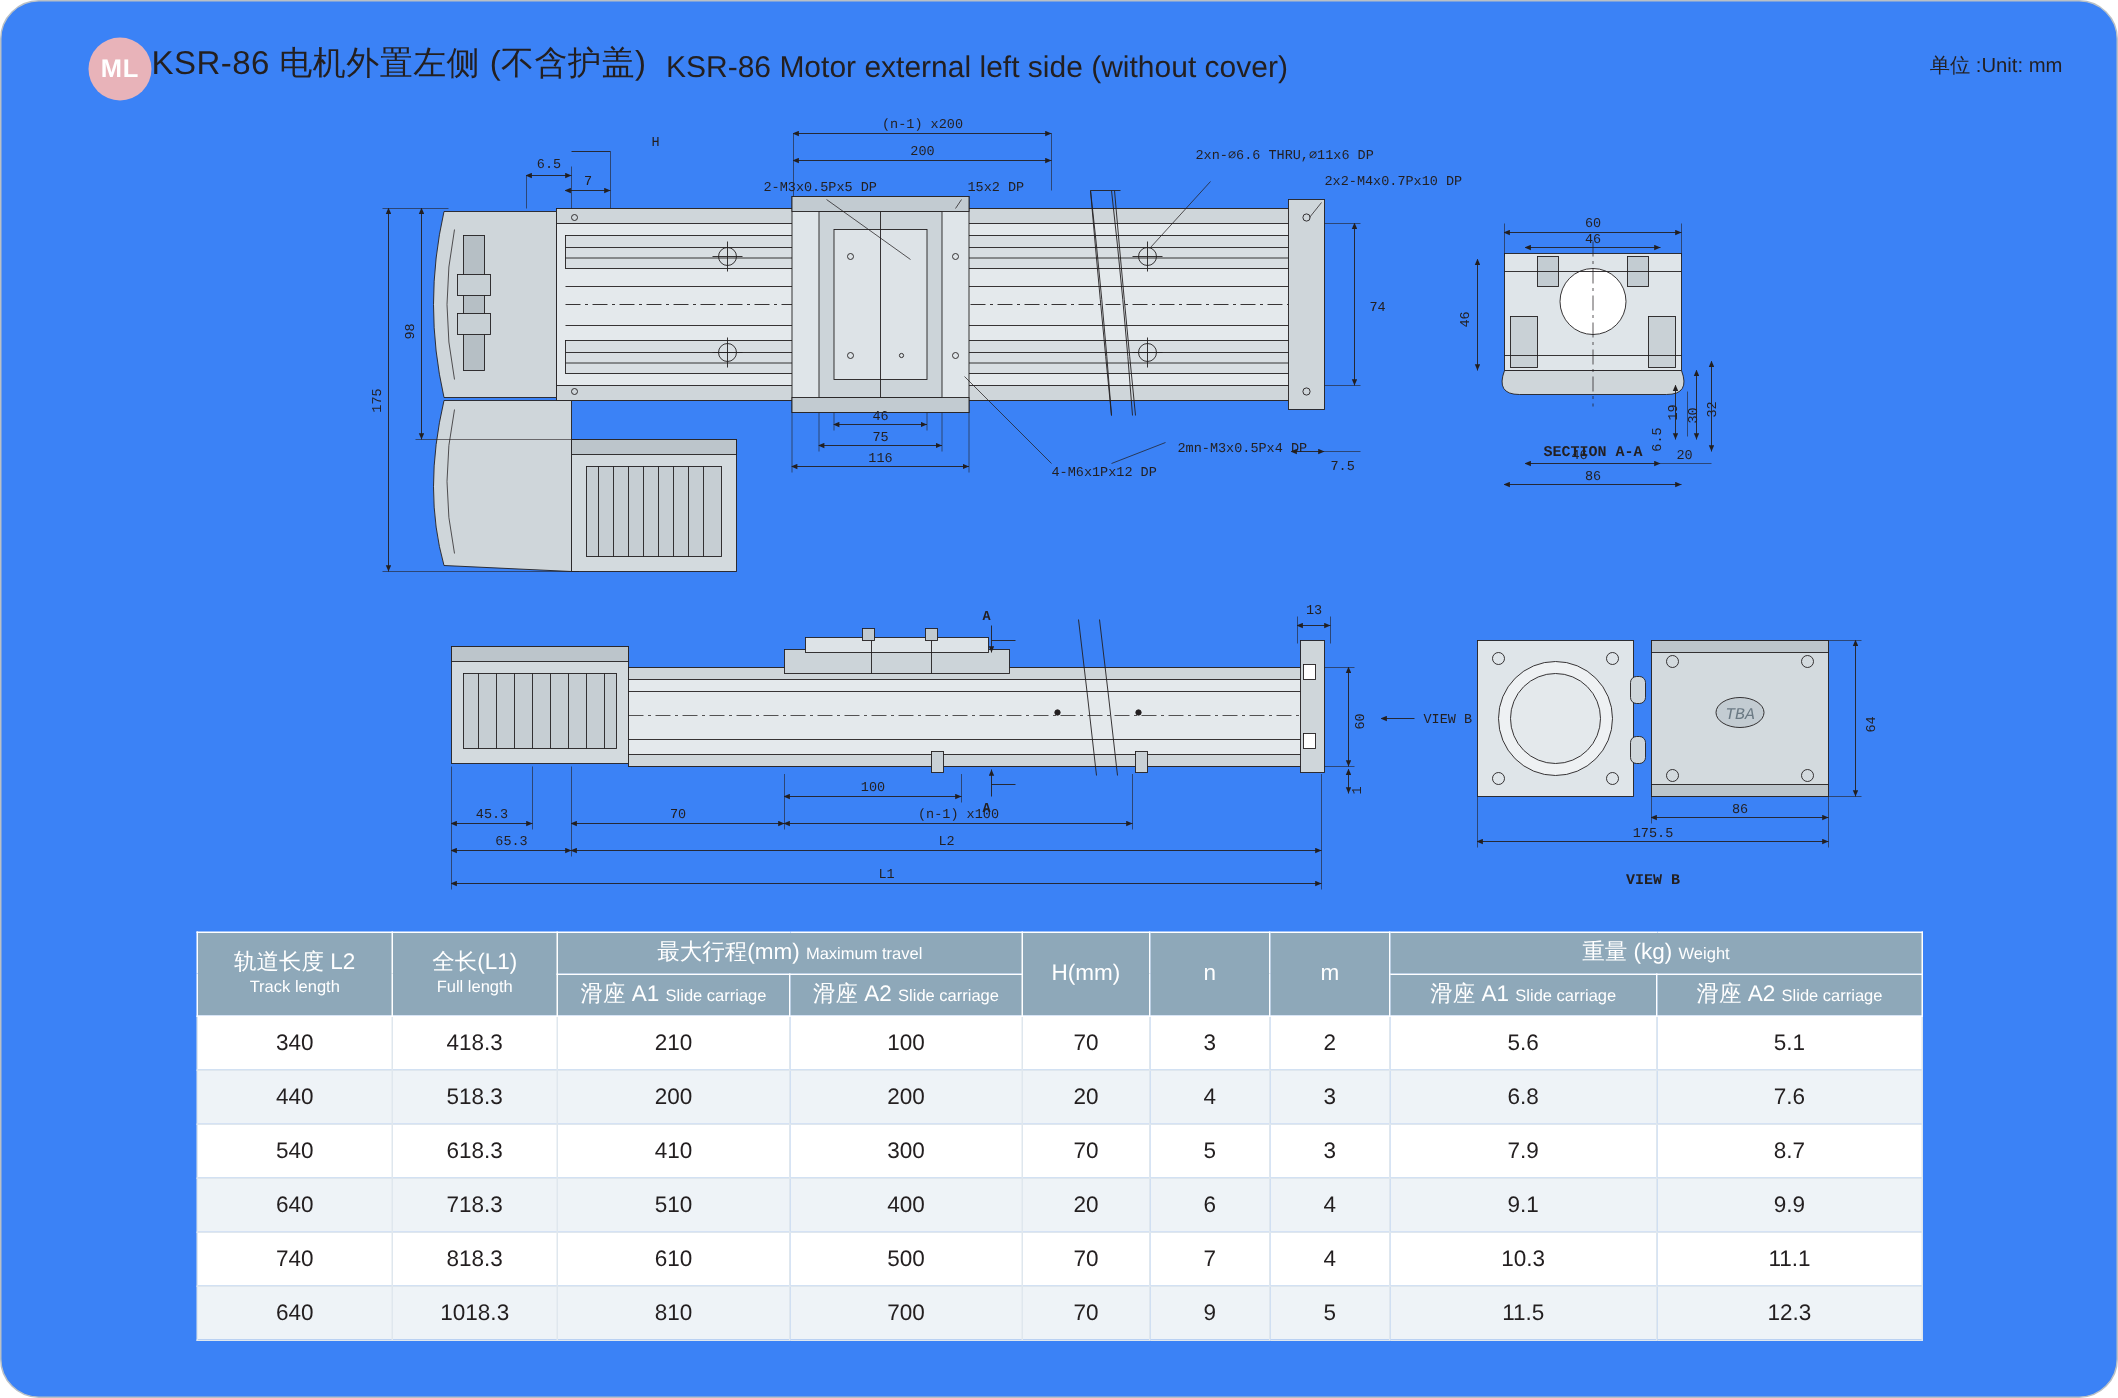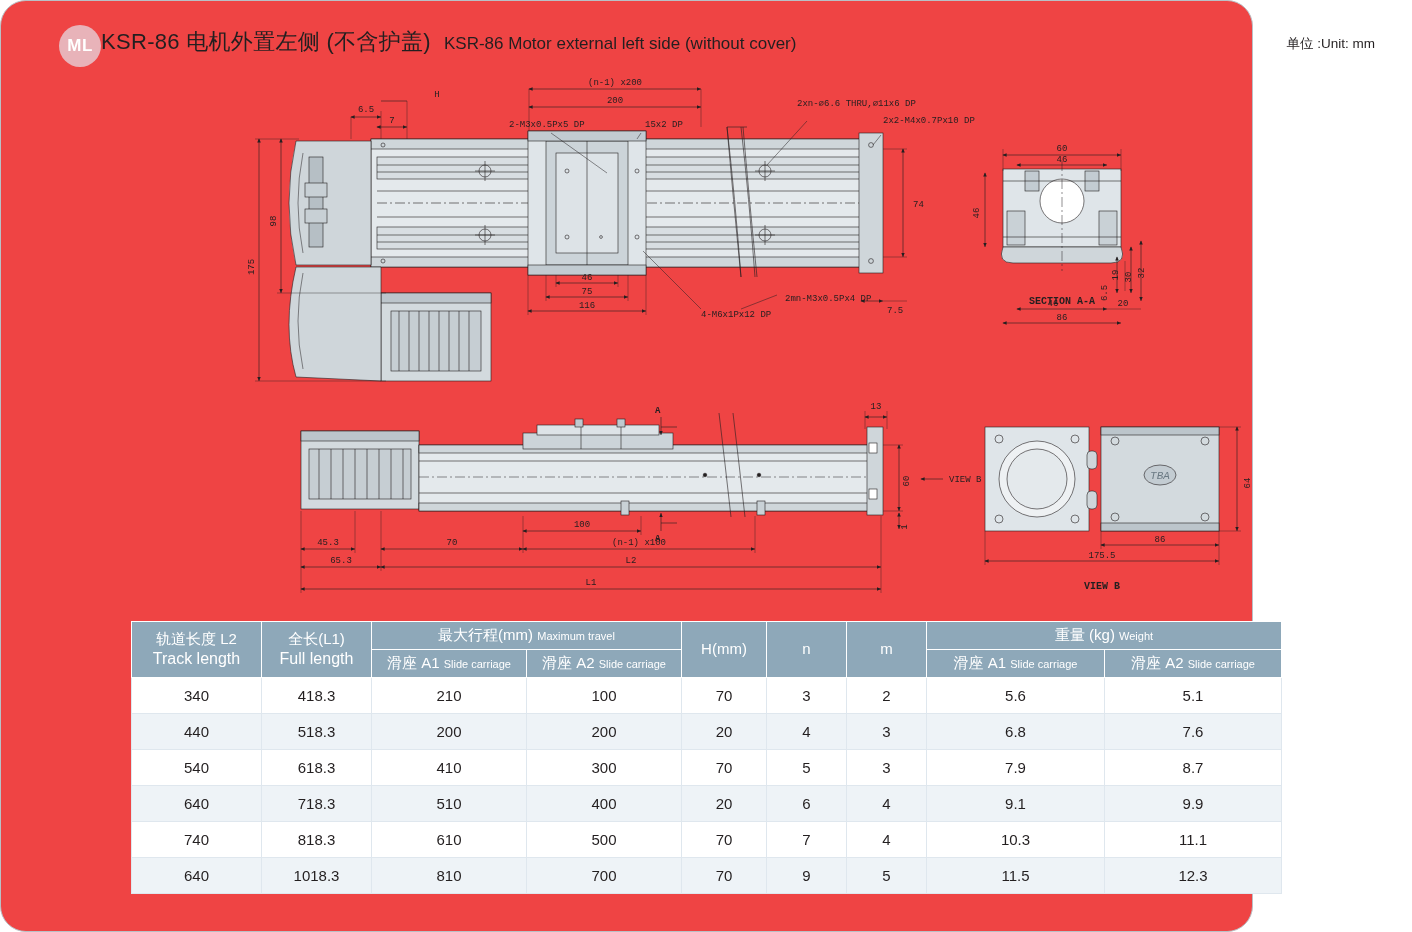--- a/index.html
+++ b/index.html
@@ -3,60 +3,60 @@
 <meta charset="utf-8">
 <style>
   html,body{margin:0;padding:0;background:#ffffff;}
   body{
     width:1412px;height:932px;
     font-family:"Liberation Sans", sans-serif;
     color:#231f20;
     overflow:hidden;
   }
   .page{
-    position:relative;width:1253px;height:932px;
+    position:relative;width:1412px;height:932px;
     box-sizing:border-box;
     border:1px solid #b9c0c6;
     border-radius:26px;
-    background:#ef4444;
+    background:#3b82f6;
     text-decoration:underline;
   }
   
   .header{
     position:absolute;left:0;top:0;width:1412px;height:78px;
   }
   .ml-badge{
     position:absolute;left:58px;top:24px;width:42px;height:42px;border-radius:50%;
     background:#e8b3b9;color:#ffffff;font-size:17px;font-weight:bold;
     display:flex;align-items:center;justify-content:center;letter-spacing:.5px;
   }
   .title-cn{
     position:absolute;left:100px;top:26px;font-size:22px;color:#231f20;
     letter-spacing:.3px;white-space:nowrap;
   }
   .title-en{
-    position:absolute;left:443px;top:33px;font-size:17px;color:#231f20;
+    position:absolute;left:443px;top:33px;font-size:20px;color:#231f20;
     white-space:nowrap;
   }
   .unit{
     position:absolute;right:38px;top:34px;font-size:13.5px;color:#231f20;white-space:nowrap;
   }
   
   .drawing{position:absolute;left:0;top:60px;width:1412px;height:560px;padding-left:40px;}
   .drawing svg{display:block;}
   
   .table-wrap{position:absolute;left:130px;top:620px;width:1150px;}
   table{border-collapse:collapse;width:1150px;table-layout:fixed;}
   thead th{
     background:#8ea8b9;color:#ffffff;font-weight:normal;
     border:1px solid #ffffff;
     padding:4px 2px;text-align:center;vertical-align:middle;
     font-size:15px;line-height:1.25;
   }
-  thead th .sm{font-size:16px;display:block;}
+  thead th .sm{font-size:11px;display:block;}
   thead th .inline-sm{font-size:11px;margin-top:15px;}
   tbody td{
     border:1px solid #ffffff;
     text-align:center;font-size:15px;color:#231f20;
     height:33px;background:#ffffff;
   }
   tbody tr:nth-child(even) td{background:#eef3f7;}
   tbody tr td{border-color:#dfe7ee;}
   .tbl-outer{border:1px solid #8ea8b9;}
 </style>

